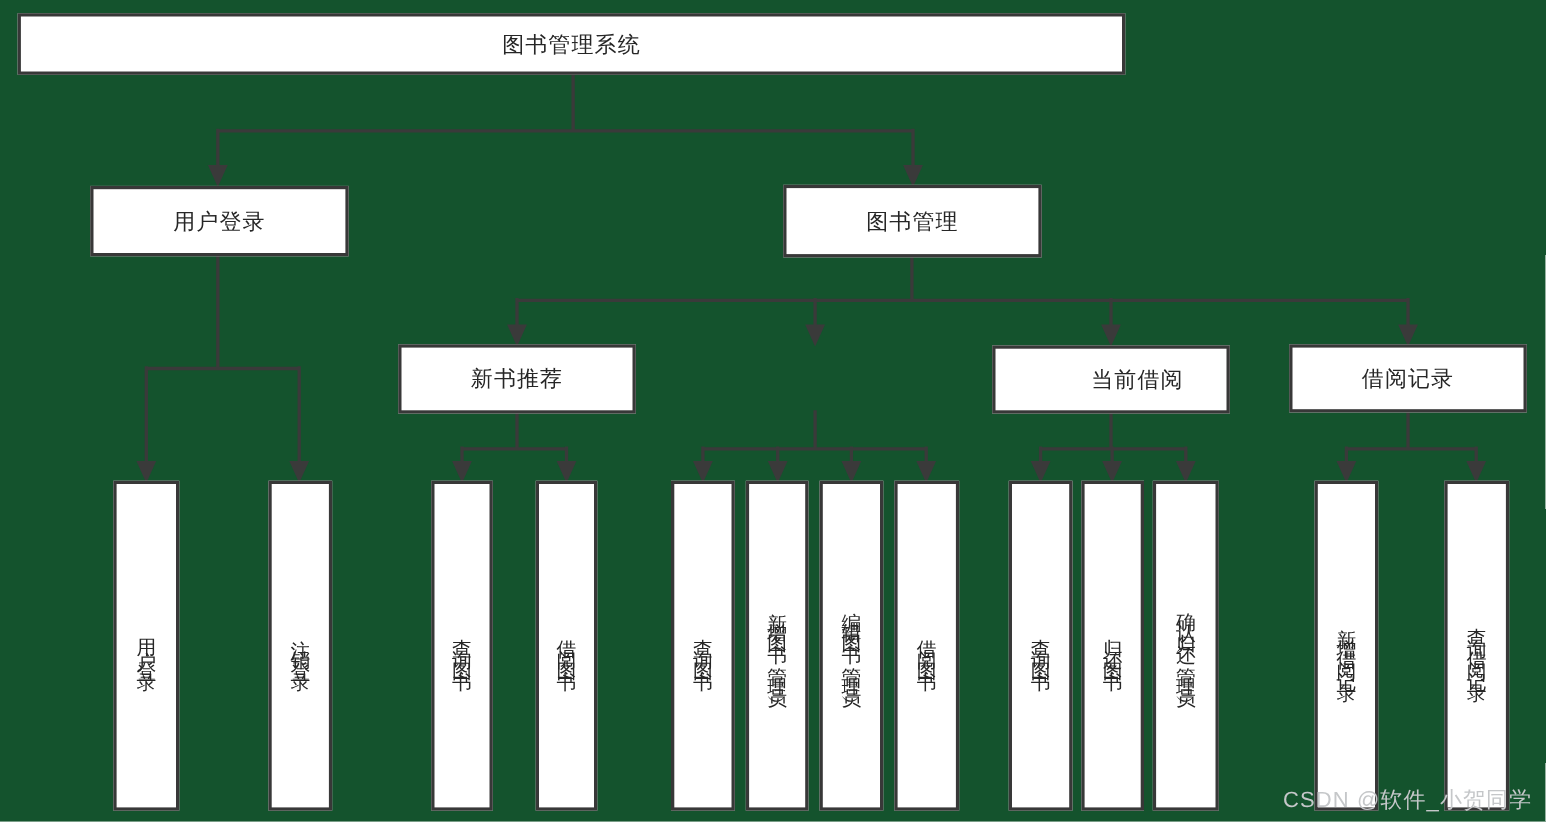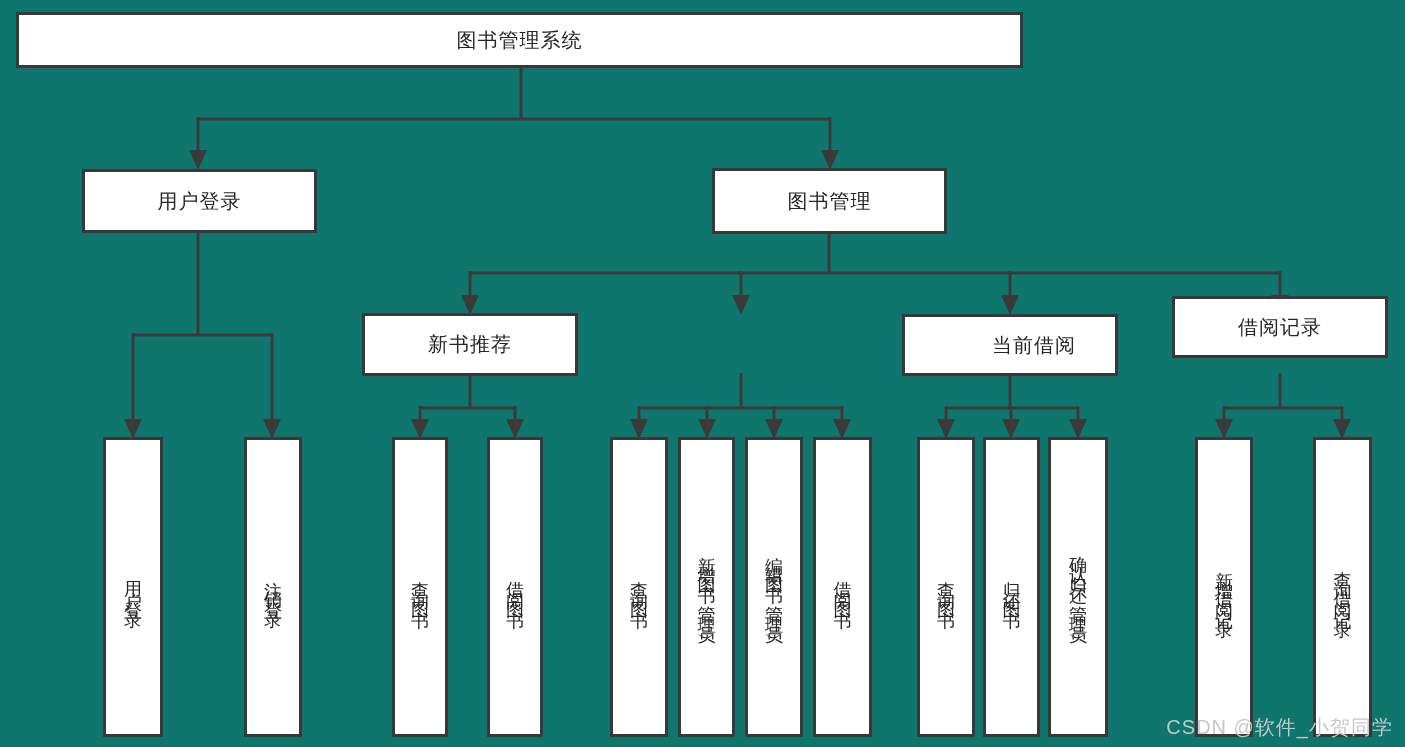--- a/index.html
+++ b/index.html
@@ -5,21 +5,21 @@
   html, body {
     margin: 0;
     padding: 0;
     background: #ffffff;
     font-family: "Liberation Sans", sans-serif;
   }
   #canvas {
     position: relative;
     width: 1405px;
     height: 747px;
-    background: #0f766e;
+    background: #14532d;
     overflow: hidden;
   }
   #connectors {
     position: absolute;
     left: 0; top: 0;
     z-index: 1;
   }
   .node {
     position: absolute;
     box-sizing: border-box;
@@ -104,21 +104,21 @@
     </g>
   </svg>
 
   <div class="node h-node" style="left:16px; top:12px; width:1007px; height:56px;">图书管理系统</div>
 
   <div class="node h-node" style="left:82px; top:169px; width:235px; height:64px;">用户登录</div>
   <div class="node h-node" style="left:712px; top:168px; width:235px; height:66px;">图书管理</div>
 
   <div class="node h-node" style="left:362px; top:313px; width:216px; height:63px;">新书推荐</div>
   <div class="node h-node" style="left:902px; top:314px; width:216px; height:62px;padding-left:48px;">当前借阅</div>
-  <div class="node h-node" style="left:1172px; top:296px; width:216px; height:62px;">借阅记录</div>
+  <div class="node h-node" style="left:1172px; top:313px; width:216px; height:62px;">借阅记录</div>
 
   <div class="node v-node" style="left:103px; top:437px; width:60px; height:300px;">用户登录</div>
   <div class="node v-node" style="left:244px; top:437px; width:58px; height:300px;">注销登录</div>
 
   <div class="node v-node" style="left:392px; top:437px; width:56px; height:300px;">查询图书</div>
   <div class="node v-node" style="left:487px; top:437px; width:56px; height:300px;">借阅图书</div>
 
   <div class="node v-node" style="left:610px; top:437px; width:58px; height:300px;">查询图书</div>
   <div class="node v-node" style="left:678px; top:437px; width:57px; height:300px;">新增图书（管理员）</div>
   <div class="node v-node" style="left:745px; top:437px; width:58px; height:300px;">编辑图书（管理员）</div>

